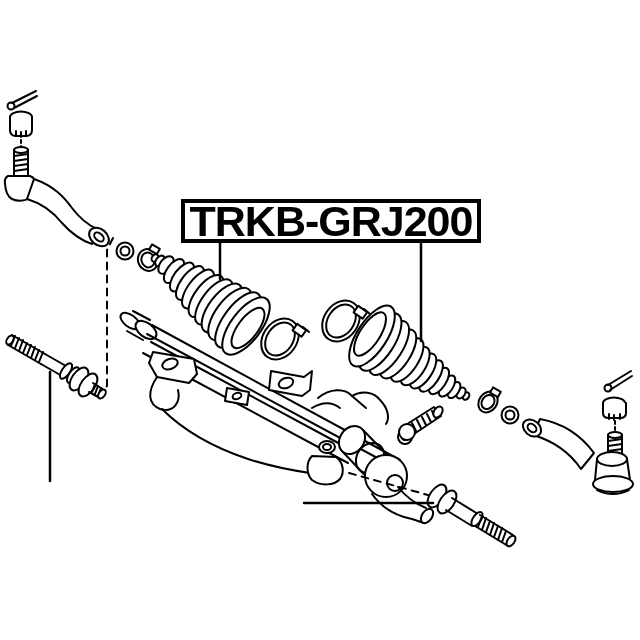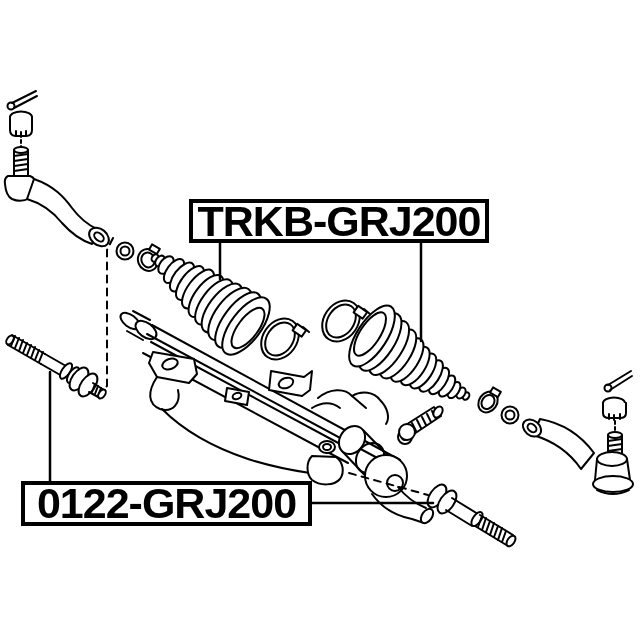--- a/index.html
+++ b/index.html
@@ -19,21 +19,20 @@
     color:#000;
     font-family:"Liberation Sans", sans-serif;
     font-weight:bold;
     font-size:43px;
     letter-spacing:-1px;
     display:flex;
     align-items:center;
     justify-content:center;
     line-height:1;
     white-space:nowrap;
-    margin-left:8px;
   }
   #label-trkb{left:181px;top:199px;width:300px;height:44px;}
   #label-0122{left:13px;top:481px;width:291px;height:45px;}
 </style>
 </head>
 <body>
 
 <div class="canvas">
 <svg width="640" height="640" viewBox="0 0 640 640">
   <g fill="none" stroke="#000" stroke-width="2" stroke-linecap="round" stroke-linejoin="round">
@@ -275,14 +274,13 @@
       <line x1="220" y1="243" x2="220" y2="279"></line>
       <line x1="421" y1="243" x2="421" y2="341"></line>
       <line x1="50" y1="372" x2="50" y2="481"></line>
       <line x1="304" y1="503" x2="433" y2="503"></line>
     </g>
   </g>
 </svg>
 
 <div class="part-label" id="label-trkb">TRKB-GRJ200</div>
 
-<div class="part-label" id="label-0122">0122-GRJ200</div>
 </div>
 
 </body></html>

